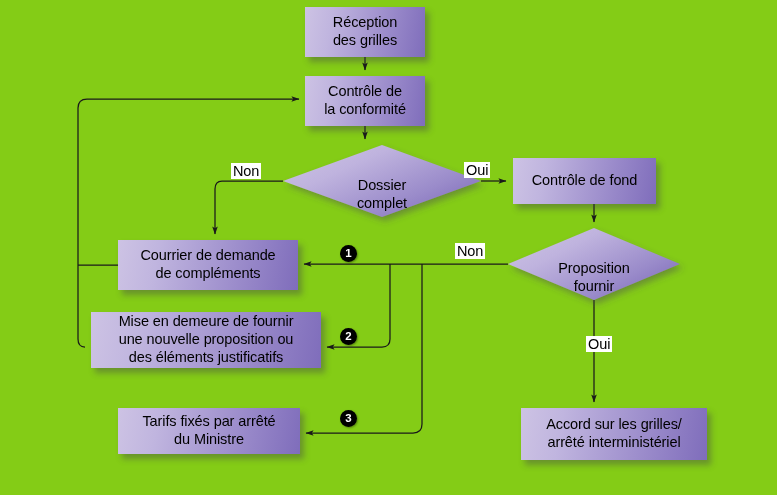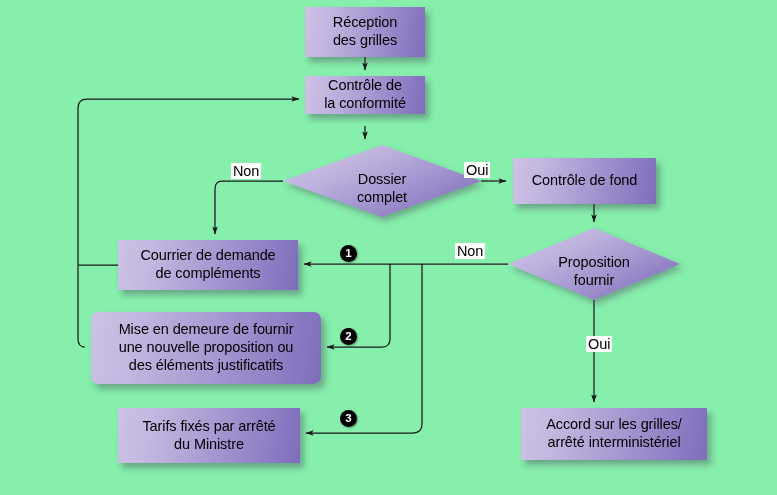--- a/index.html
+++ b/index.html
@@ -8,21 +8,21 @@
     padding: 0;
     background: #ffffff;
   }
   body {
     font-family: "Liberation Sans", sans-serif;
   }
   #canvas {
     position: relative;
     width: 777px;
     height: 495px;
-    background: #86efac;
+    background: #84cc16;
     overflow: hidden;
   }
   #edges {
     position: absolute;
     left: 0;
     top: 0;
     width: 777px;
     height: 495px;
     pointer-events: none;
   }
@@ -54,21 +54,21 @@
   }
   .diamond-wrap svg {
     position: absolute;
     left: 0;
     top: 0;
     overflow: visible;
   }
   .diamond-label {
     position: absolute;
     left: 0;
-    top: 8px;
+    top: 14px;
     width: 100%;
     height: 100%;
     display: flex;
     align-items: center;
     justify-content: center;
     text-align: center;
     font-size: 14.5px;
     line-height: 1.22;
     color: #000;
     white-space: pre-line;
@@ -146,41 +146,41 @@
 
       <path d="M118,265 L78,265"></path>
     </g>
   </svg>
 
   <div class="node box" style="left:305px; top:7px; width:120px; height:50px;">
     <span class="inner">Réception
 des grilles</span>
   </div>
 
-  <div class="node box" style="left:305px; top:76px; width:120px; height:38px;">
+  <div class="node box" style="left:305px; top:76px; width:120px; height:50px;">
     <span class="inner">Contrôle de
 la conformité</span>
   </div>
 
   <div class="node box" style="left:513px; top:158px; width:143px; height:46px;">
     <span class="inner">Contrôle de fond</span>
   </div>
 
   <div class="node box" style="left:118px; top:240px; width:180px; height:50px;">
     <span class="inner">Courrier de demande
 de compléments</span>
   </div>
 
-  <div class="node box" style="left:91px; top:312px; width:230px; height:72px;border-radius:7px;">
+  <div class="node box" style="left:91px; top:312px; width:230px; height:56px;">
     <span class="inner">Mise en demeure de fournir
 une nouvelle proposition ou
 des éléments justificatifs</span>
   </div>
 
-  <div class="node box" style="left:118px; top:408px; width:182px; height:55px;text-align:center;">
+  <div class="node box" style="left:118px; top:408px; width:182px; height:46px;text-align:center;">
     <span class="inner">Tarifs fixés par arrêté
 du Ministre</span>
   </div>
 
   <div class="node box" style="left:497px; top:408px; width:186px; height:52px;margin-left:24px;">
     <span class="inner">Accord sur les grilles/
 arrêté interministériel</span>
   </div>
 
   <div class="diamond-wrap" style="left:283px; top:145px; width:198px; height:72px;">

